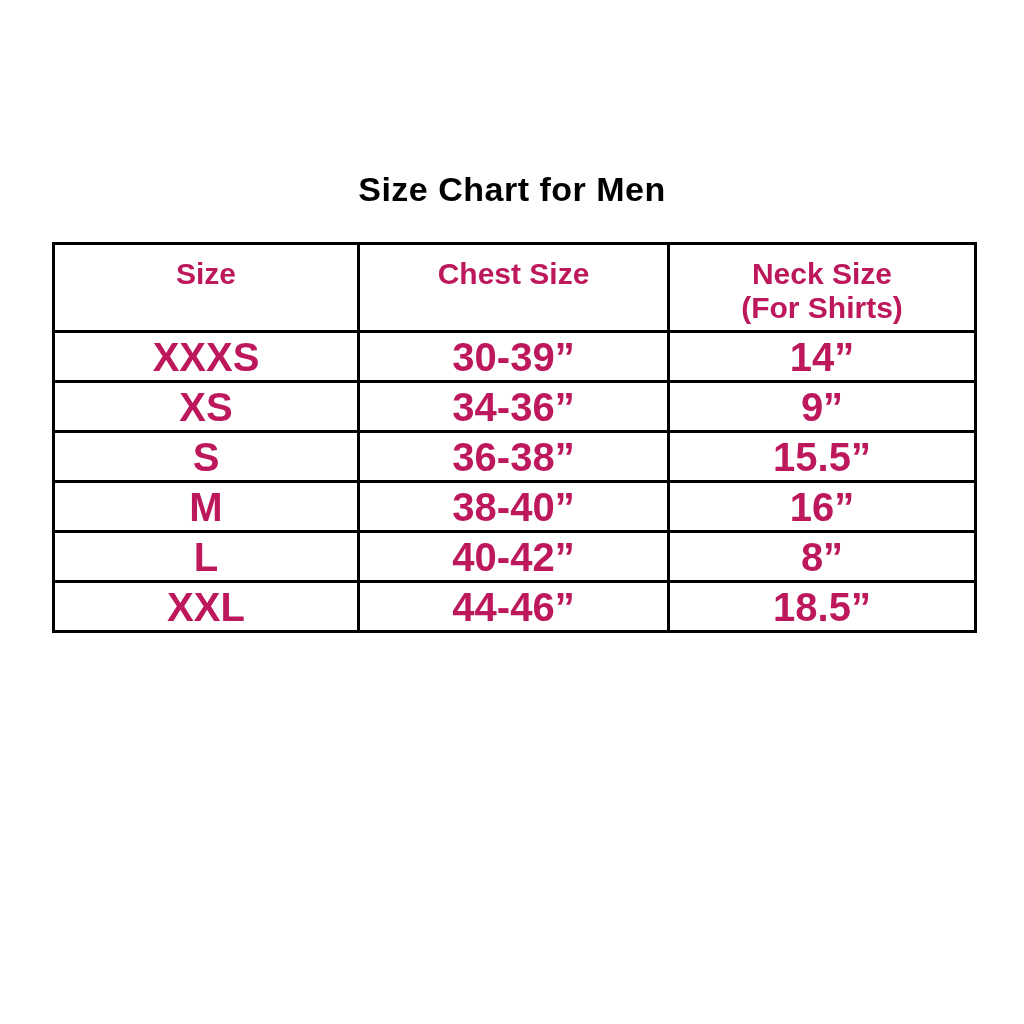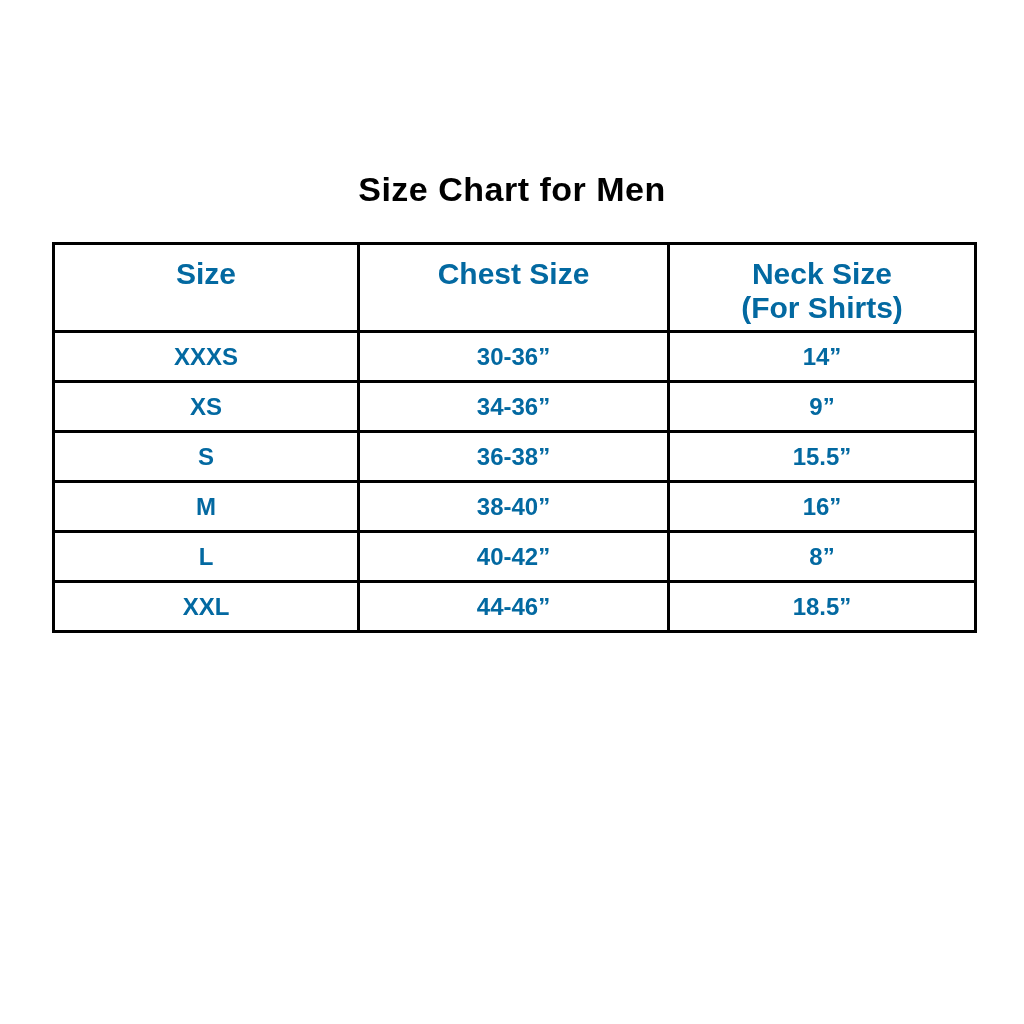--- a/index.html
+++ b/index.html
@@ -30,34 +30,34 @@
     width: 922px;
     border-collapse: collapse;
     table-layout: fixed;
     background: #ffffff;
   }
   table.size-chart th,
   table.size-chart td {
     border: 3px solid #000000;
     text-align: center;
     font-weight: bold;
-    color: #0369a1;
+    color: #be185d;
     background: #ffffff;
   }
   table.size-chart thead th {
     height: 88px;
     vertical-align: top;
     padding-top: 12px;
     font-size: 30px;
     line-height: 34px;
   }
   table.size-chart tbody td {
     height: 50px;
     vertical-align: middle;
-    font-size: 24px;
+    font-size: 40px;
     line-height: 32px;
   }
 </style>
 </head>
 <body>
 
 <div class="canvas">
 
   <div class="page-title">Size Chart for Men</div>
 
@@ -77,21 +77,21 @@
         </th>
         <th>
           <div>Neck Size</div>
           <div>(For Shirts)</div>
         </th>
       </tr>
     </thead>
     <tbody>
         <tr>
       <td>XXXS</td>
-      <td>30-36”</td>
+      <td>30-39”</td>
       <td>14”</td>
     </tr>
         <tr>
       <td>XS</td>
       <td>34-36”</td>
       <td>9”</td>
     </tr>
         <tr>
       <td>S</td>
       <td>36-38”</td>

